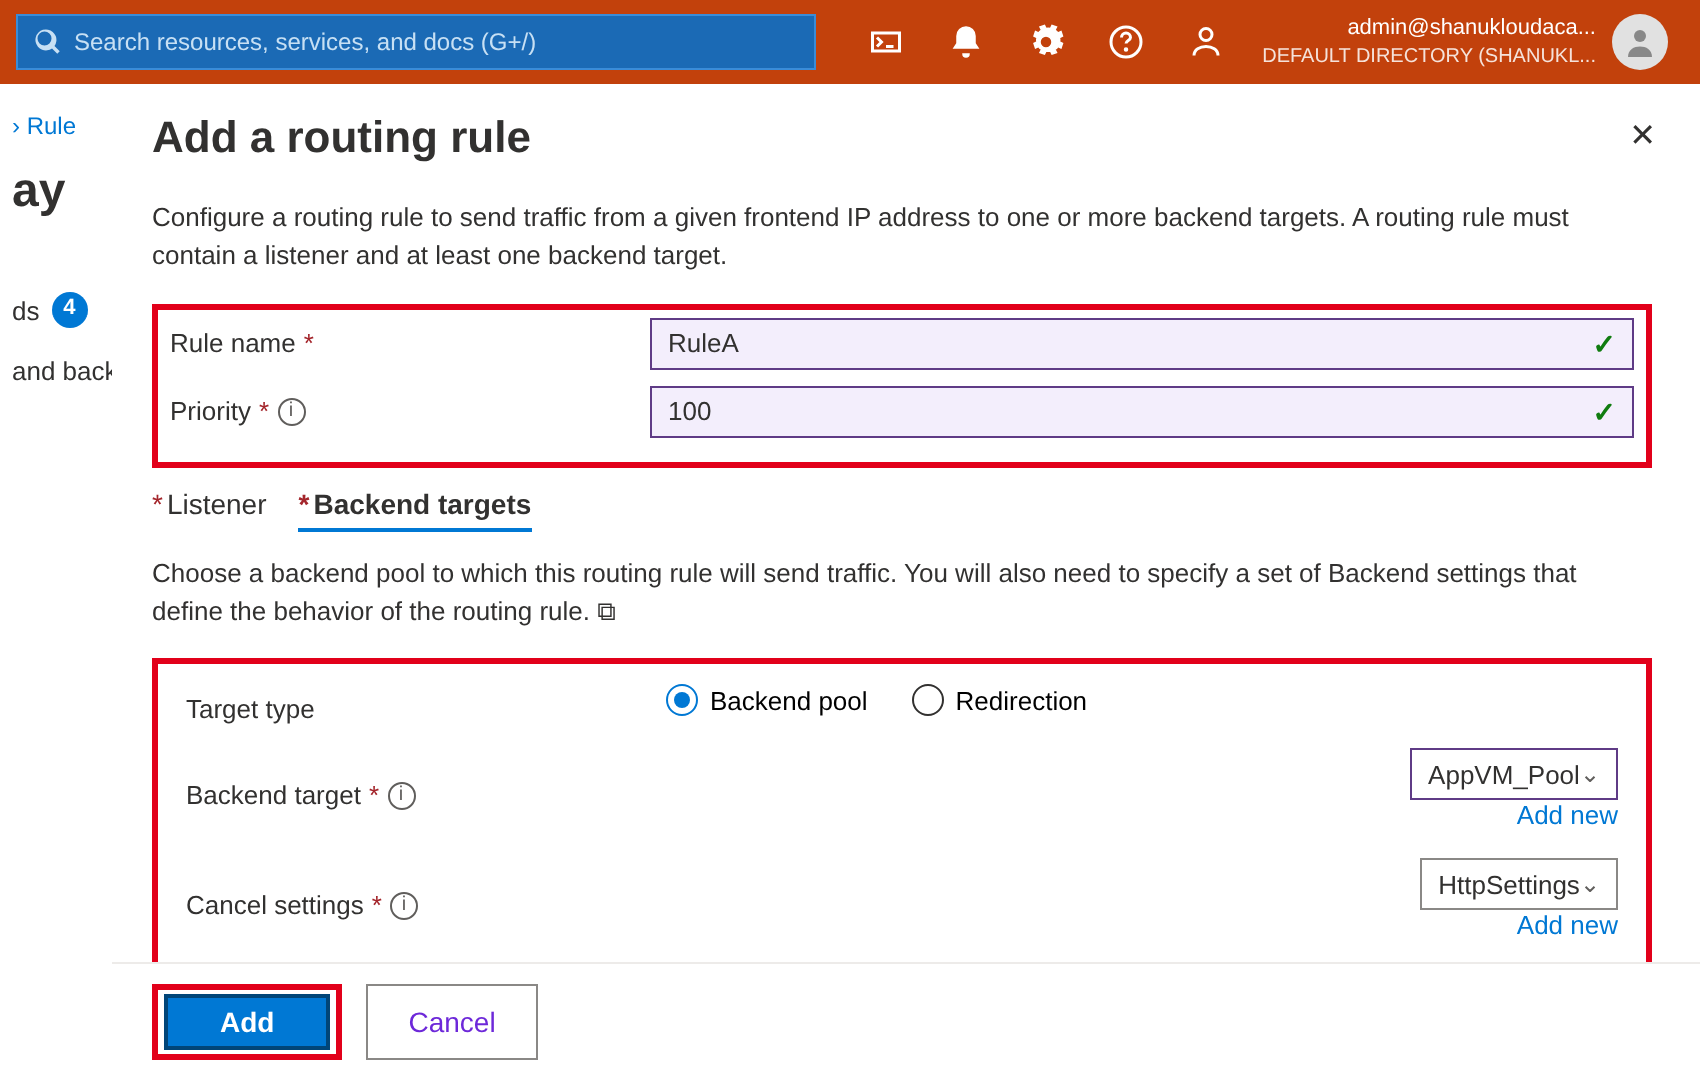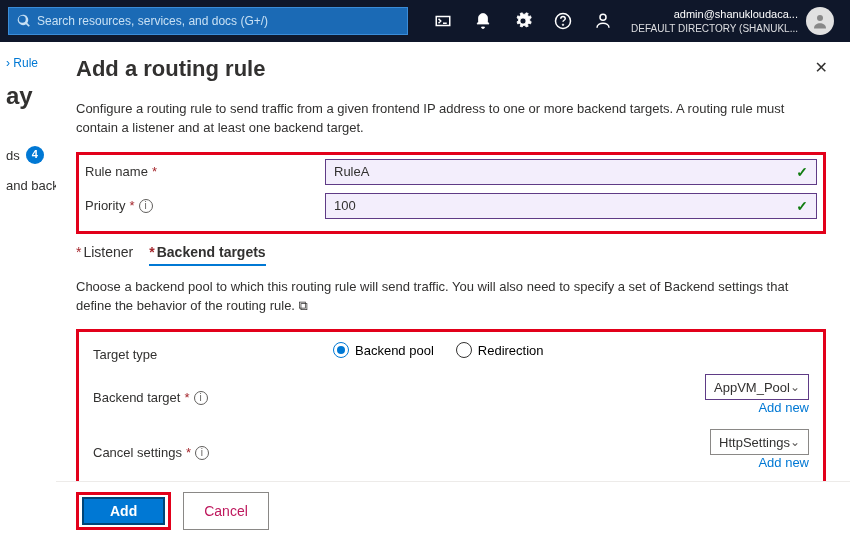--- a/index.html
+++ b/index.html
@@ -1,18 +1,18 @@
 <!DOCTYPE html>
 <html><head>
 <meta charset="utf-8">
 <style>
   * { box-sizing: border-box; margin: 0; padding: 0; font-family: 'Segoe UI', Arial, sans-serif; }
   body { width: 850px; height: 540px; overflow: hidden; background: #fff; position: relative; }
 
-  .topbar { height: 42px; background: #0f172a; display: flex; align-items: center; padding: 0 8px; }
+  .topbar { height: 42px; background: #c2410c; display: flex; align-items: center; padding: 0 8px; }
   .search-box { flex: 0 0 400px; height: 28px; background: #1b6ab5; border: 1px solid #3a8cd8; display: flex; align-items: center; padding: 0 8px; color: #c7e0f4; font-size: 12px; }
   .search-box svg { width: 14px; height: 14px; margin-right: 6px; fill: #c7e0f4; }
   .top-icons { display: flex; margin-left: auto; align-items: center; height: 100%; }
   .top-icon { width: 40px; height: 42px; display: flex; align-items: center; justify-content: center; color: #fff; }
   .top-icon svg { width: 18px; height: 18px; fill: #fff; stroke: #fff; }
   .account { display: flex; align-items: center; padding: 0 8px; color: #fff; font-size: 11px; line-height: 1.3; text-align: right; }
   .account .dir { font-size: 10px; opacity: 0.85; }
   .avatar { width: 28px; height: 28px; border-radius: 50%; background: #e1e1e1; margin-left: 8px; display:flex;align-items:center;justify-content:center; }
   .avatar svg { width:18px;height:18px;fill:#888; }
 
@@ -54,21 +54,21 @@
   .select { flex:1; height:26px; border:1px solid #5f3b86; background:#fff; display:flex; align-items:center; justify-content:space-between; padding:0 8px; font-size:13px; color:#323130; }
   .select.plain { border-color:#8a8886; }
   .chev { font-size:12px; color:#605e5c; }
   .link { color:#0078d4; font-size:13px; text-decoration:none; display:inline-block; margin-bottom:6px; }
 
   .sub-head { font-weight:600; font-size:14px; margin: 8px 0 4px; color:#323130; }
 
   .footer { position:absolute; bottom:0; left:0; right:0; border-top:1px solid #edebe9; padding:10px 20px; background:#fff; display:flex; gap:12px; }
   .btn-add-wrap { border:3px solid #e2001a; padding:2px 3px; display:inline-flex; }
   .btn-add { background:#0078d4; color:#fff; font-size:14px; font-weight:600; padding:4px 26px; border:2px solid #004578; display:inline-flex; align-items:center; justify-content:center; }
-  .btn-cancel { background:#fff; border:1px solid #8a8886; font-size:14px; padding:6px 20px; color:#be185d; display:inline-flex;align-items:center; }
+  .btn-cancel { background:#fff; border:1px solid #8a8886; font-size:14px; padding:6px 20px; color:#6d28d9; display:inline-flex;align-items:center; }
 
   .inner-block { padding: 6px 8px 10px; }
   .field-col { flex:1; display:flex; flex-direction:column;align-items:flex-end; }
   .sel-row { display:flex; }
 </style>
 </head>
 <body>
 
 <div class="topbar">
   <div class="search-box">

